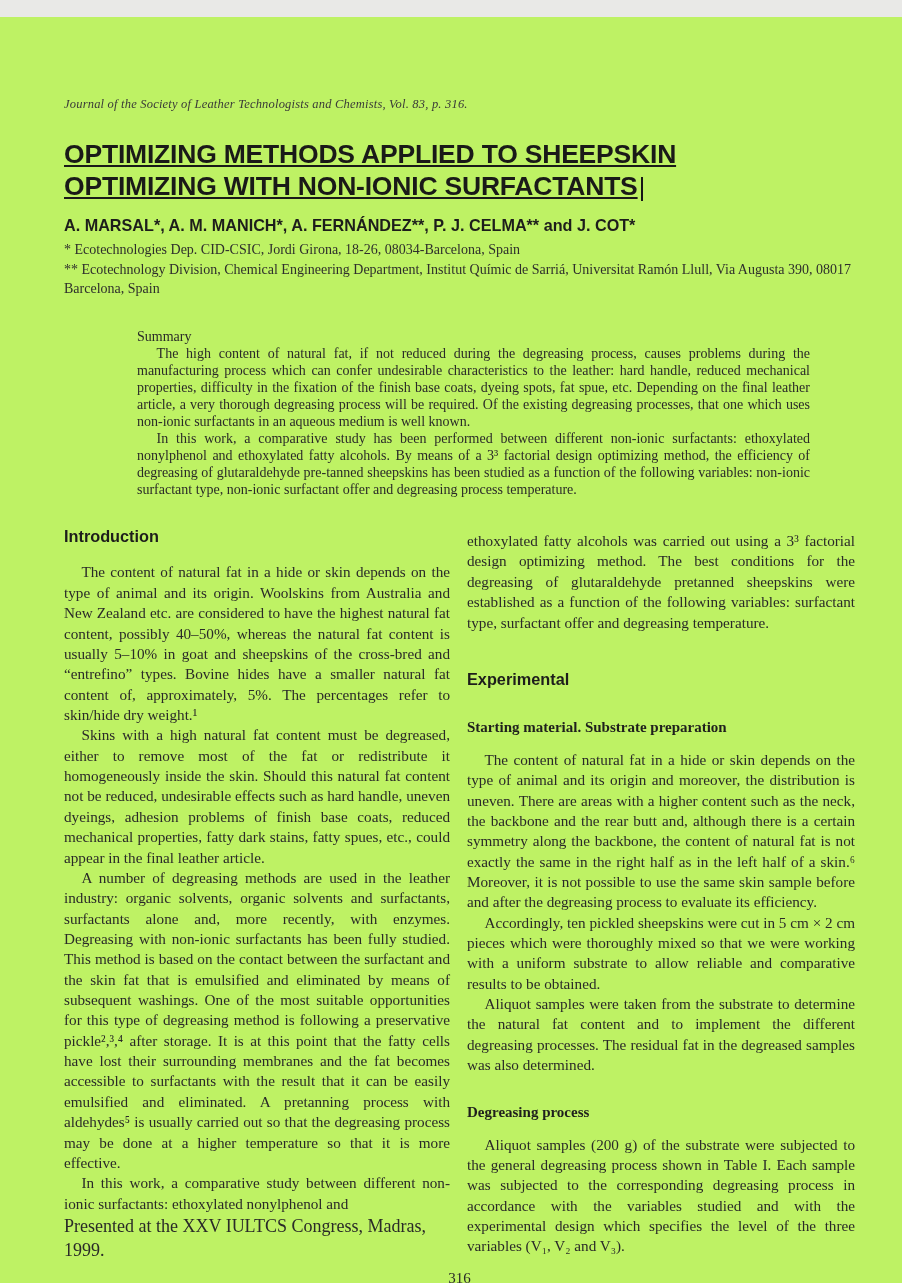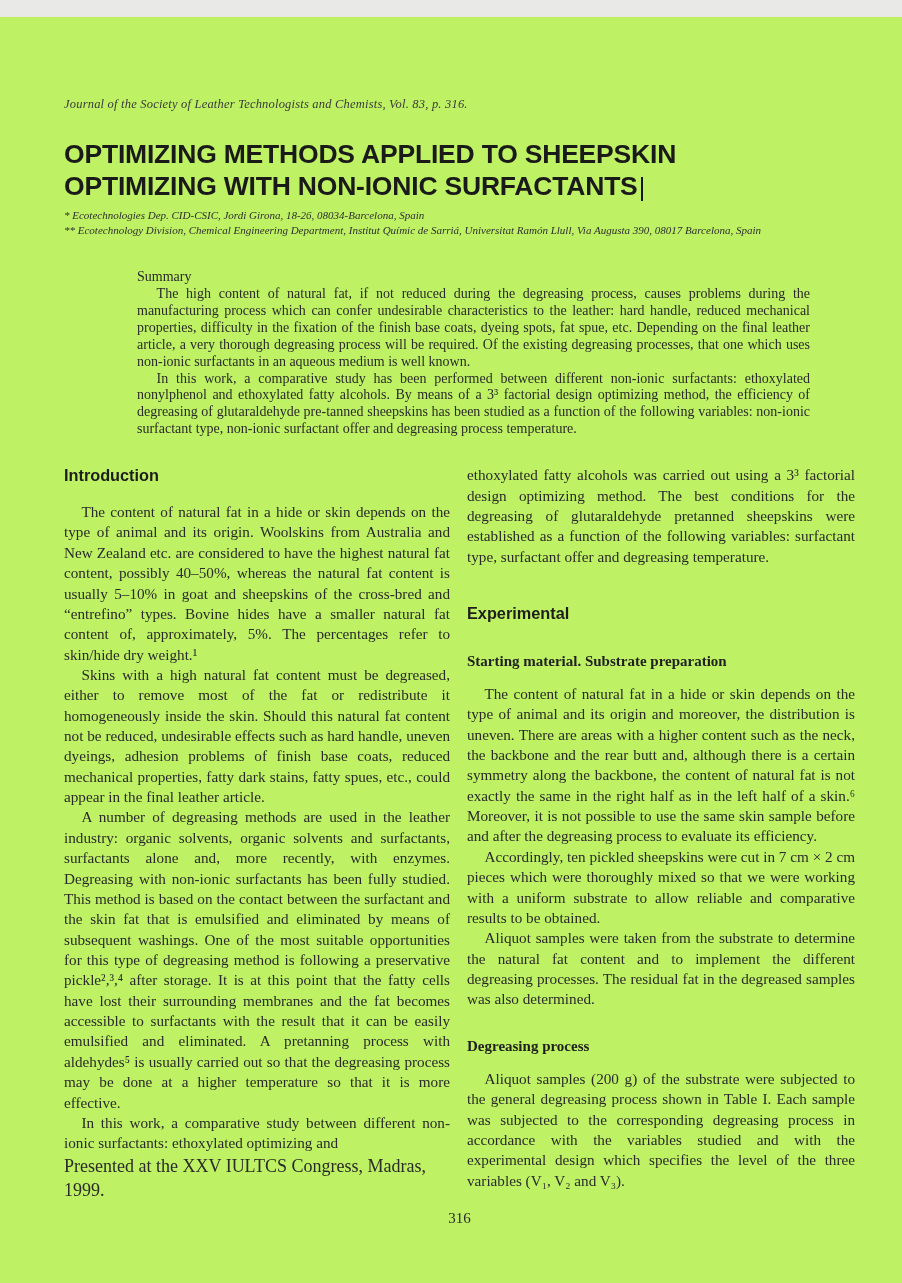--- a/index.html
+++ b/index.html
@@ -22,39 +22,39 @@
     letter-spacing: 0.2px;
   }
   .title {
     font-family: "Liberation Sans", "DejaVu Sans", sans-serif;
     font-weight: bold;
     font-size: 26.5px;
     line-height: 1.22;
     color: #1a1a18;
     margin: 26px 0 0 0;
     letter-spacing: -0.2px;
+    text-decoration: underline;
   }
   .scan-cursor {
     display: inline-block;
     width: 2px;
     height: 24px;
     background: #161616;
     vertical-align: text-bottom;
     margin-left: 3px;
   }
   .authors {
     font-family: "Liberation Sans", "DejaVu Sans", sans-serif;
     font-weight: bold;
     font-size: 16.2px;
     color: #1d1d1b;
     margin-top: 13px;
   }
   .affiliations {
-    font-style: italic;
-    font-size: 11px;
+    font-size: 14px;
     line-height: 1.42;
     color: #2e2e2c;
     margin-top: 5px;
   }
   .summary-block {
     margin: 30px 0 0 73px;
     width: 673px;
     font-size: 14px;
     line-height: 1.21;
     text-align: justify;
@@ -63,21 +63,21 @@
     font-weight: normal;
     font-size: 14px;
     margin: 0;
   }
   .summary-block p { margin: 0; }
   .summary-block p.indent { text-indent: 1.4em; }
   .columns {
     display: flex;
     gap: 17px;
     margin-top: 27px;
-    align-items: flex-start;
+    align-items: center;
   }
   .col {
     font-size: 15.2px;
     line-height: 1.34;
     text-align: justify;
     color: #2a2a28;
   }
   .col-left  { width: 386px; }
   .col-right { width: 388px; }
   .col p { margin: 0; text-indent: 1.15em; }
@@ -113,49 +113,50 @@
 
 <div class="sheet">
 
   <div class="journal-line">Journal of the Society of Leather Technologists and Chemists, Vol. 83, p. 316.</div>
 
   <h1 class="title">
     <span>OPTIMIZING METHODS APPLIED TO SHEEPSKIN</span><br>
     <span>OPTIMIZING WITH NON-IONIC SURFACTANTS</span><span class="scan-cursor"></span>
   </h1>
 
+  <div class="authors">A. MARSAL*, A. M. MANICH*, A. FERNÁNDEZ**, P. J. CELMA** and J. COT*</div>
 
   <div class="affiliations">
     <div>* Ecotechnologies Dep. CID-CSIC, Jordi Girona, 18-26, 08034-Barcelona, Spain</div>
     <div>** Ecotechnology Division, Chemical Engineering Department, Institut Químic de Sarriá, Universitat Ramón Llull, Via Augusta 390, 08017 Barcelona, Spain</div>
   </div>
 
   <div class="summary-block">
     <p class="summary-heading">Summary</p>
     <p class="indent">The high content of natural fat, if not reduced during the degreasing process, causes problems during the manufacturing process which can confer undesirable characteristics to the leather: hard handle, reduced mechanical properties, difficulty in the fixation of the finish base coats, dyeing spots, fat spue, etc. Depending on the final leather article, a very thorough degreasing process will be required. Of the existing degreasing processes, that one which uses non-ionic surfactants in an aqueous medium is well known.</p>
     <p class="indent">In this work, a comparative study has been performed between different non-ionic surfactants: ethoxylated nonylphenol and ethoxylated fatty alcohols. By means of a 3³ factorial design optimizing method, the efficiency of degreasing of glutaraldehyde pre-tanned sheepskins has been studied as a function of the following variables: non-ionic surfactant type, non-ionic surfactant offer and degreasing process temperature.</p>
   </div>
 
   <div class="columns">
 
     <div class="col col-left">
       <h2 class="section-heading">Introduction</h2>
       <p>The content of natural fat in a hide or skin depends on the type of animal and its origin. Woolskins from Australia and New Zealand etc. are considered to have the highest natural fat content, possibly 40–50%, whereas the natural fat content is usually 5–10% in goat and sheepskins of the cross-bred and “entrefino” types. Bovine hides have a smaller natural fat content of, approximately, 5%. The percentages refer to skin/hide dry weight.¹</p>
       <p>Skins with a high natural fat content must be degreased, either to remove most of the fat or redistribute it homogeneously inside the skin. Should this natural fat content not be reduced, undesirable effects such as hard handle, uneven dyeings, adhesion problems of finish base coats, reduced mechanical properties, fatty dark stains, fatty spues, etc., could appear in the final leather article.</p>
       <p>A number of degreasing methods are used in the leather industry: organic solvents, organic solvents and surfactants, surfactants alone and, more recently, with enzymes. Degreasing with non-ionic surfactants has been fully studied. This method is based on the contact between the surfactant and the skin fat that is emulsified and eliminated by means of subsequent washings. One of the most suitable opportunities for this type of degreasing method is following a preservative pickle²,³,⁴ after storage. It is at this point that the fatty cells have lost their surrounding membranes and the fat becomes accessible to surfactants with the result that it can be easily emulsified and eliminated. A pretanning process with aldehydes⁵ is usually carried out so that the degreasing process may be done at a higher temperature so that it is more effective.</p>
-      <p>In this work, a comparative study between different non-ionic surfactants: ethoxylated optimizing and</p>
+      <p>In this work, a comparative study between different non-ionic surfactants: ethoxylated nonylphenol and</p>
       <p class="footnote noindent">Presented at the XXV IULTCS Congress, Madras, 1999.</p>
     </div>
 
     <div class="col col-right">
       <p class="noindent">ethoxylated fatty alcohols was carried out using a 3³ factorial design optimizing method. The best conditions for the degreasing of glutaraldehyde pretanned sheepskins were established as a function of the following variables: surfactant type, surfactant offer and degreasing temperature.</p>
       <h2 class="section-heading spaced">Experimental</h2>
       <h3 class="sub-heading">Starting material. Substrate preparation</h3>
       <p>The content of natural fat in a hide or skin depends on the type of animal and its origin and moreover, the distribution is uneven. There are areas with a higher content such as the neck, the backbone and the rear butt and, although there is a certain symmetry along the backbone, the content of natural fat is not exactly the same in the right half as in the left half of a skin.⁶ Moreover, it is not possible to use the same skin sample before and after the degreasing process to evaluate its efficiency.</p>
-      <p>Accordingly, ten pickled sheepskins were cut in 7 cm × 2 cm pieces which were thoroughly mixed so that we were working with a uniform substrate to allow reliable and comparative results to be obtained.</p>
+      <p>Accordingly, ten pickled sheepskins were cut in 5 cm × 2 cm pieces which were thoroughly mixed so that we were working with a uniform substrate to allow reliable and comparative results to be obtained.</p>
       <p>Aliquot samples were taken from the substrate to determine the natural fat content and to implement the different degreasing processes. The residual fat in the degreased samples was also determined.</p>
       <h3 class="sub-heading">Degreasing process</h3>
       <p>Aliquot samples (200 g) of the substrate were subjected to the general degreasing process shown in Table I. Each sample was subjected to the corresponding degreasing process in accordance with the variables studied and with the experimental design which specifies the level of the three variables (V₁, V₂ and V₃).</p>
     </div>
 
   </div>
 
   <div class="page-number">316</div>
 
 </div>

